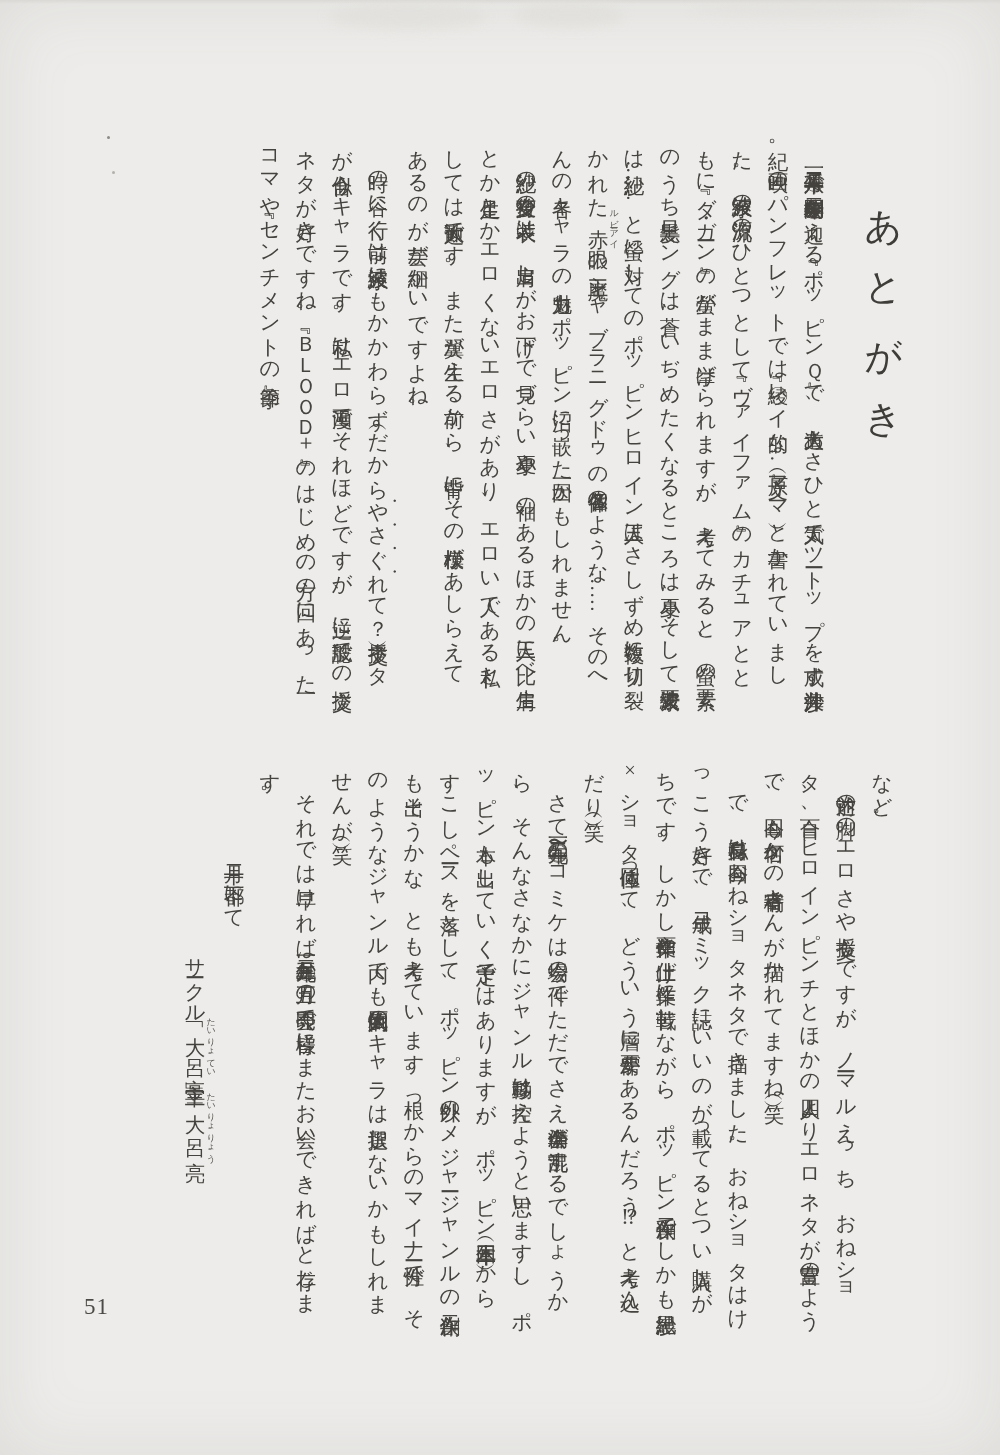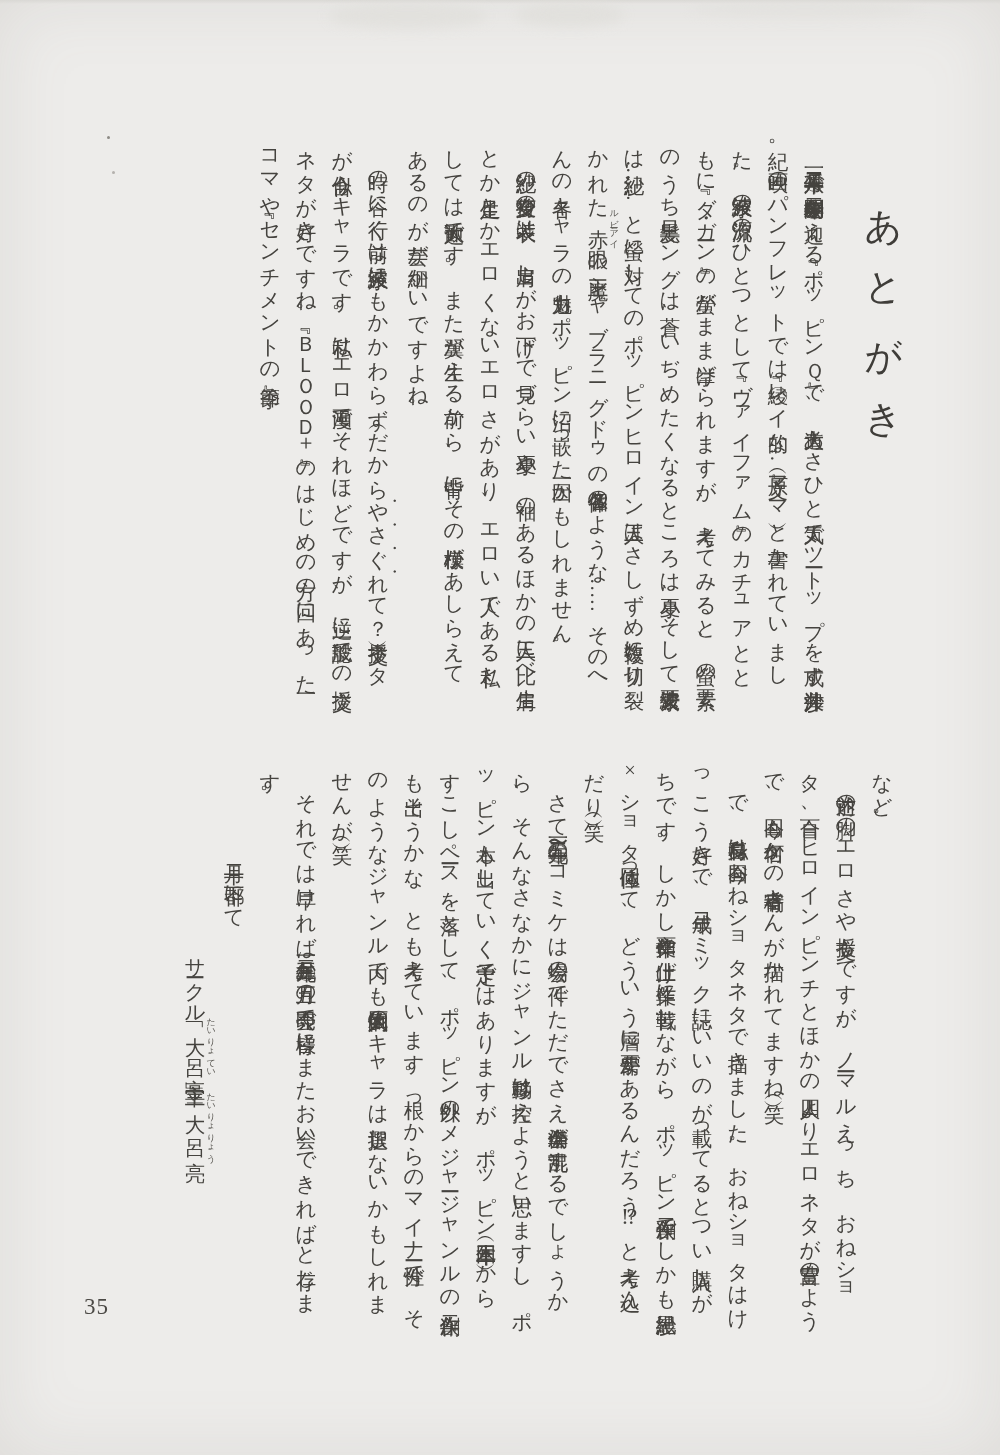--- a/index.html
+++ b/index.html
@@ -83,15 +83,15 @@
   <section class="vtext block bottom-block">
     <p style="text-indent: 0em;"><span>など。</span></p>
     <p style="text-indent: 1em;"><span>前述の脚のエロさや援交もですが、ノーマルえっち、おねショタ、百合、ヒロインピンチとほかの四人よりエロネタが豊富のようで、今回も何名かの寄稿者さんが描かれてますね（笑）</span></p>
     <p style="text-indent: 1em;"><span>で、私自身は今回おねショタネタで描きました。おねショタはけっこう好きで、成年コミック誌にいいのが載ってるとつい購入しがちです。しかし作画作業や仕上げ作業に苦戦しながら、ポッピン二次創作でしかも黒沙紀×ショタ同位体って、どういう層に需要があるんだろう⁉と考え込んだり（笑）</span></p>
     <p style="text-indent: 1em;"><span>さて二〇一九〜二〇年のコミケは会場の件でただでさえ準備会が混乱するでしょうから、そんなさなかにジャンル移動は控えようと思いますし、ポッピン本も出していく予定ではありますが、ポッピン本年三回（！）からすこしペースを落として、ポッピン以外のメジャージャンルの二次創作も出そうかな、とも考えています。根っからのマイナー性分で、そのようなジャンル内でも圧倒的人気のキャラは選択しないかもしれませんが（笑）</span></p>
     <p style="text-indent: 1em;"><span>それでは早ければ二〇一九年三月か五月の即売会で皆様にまたお会いできればと存じます。</span></p>
     <p class="date-line" style="text-indent: 4.4em;"><span>十二月　都下にて</span></p>
     <p class="signature-line" style="text-indent: 9em;"><span>サークル「</span><ruby><span>大呂亭</span><rt>たいりょてい</rt></ruby><span>」主宰　</span><ruby><span>大呂亮</span><rt>たいりょりょう</rt></ruby></p>
   </section>
 
-  <div class="page-number">35</div>
+  <div class="page-number">51</div>
 
 </div>
 
 </body></html>

